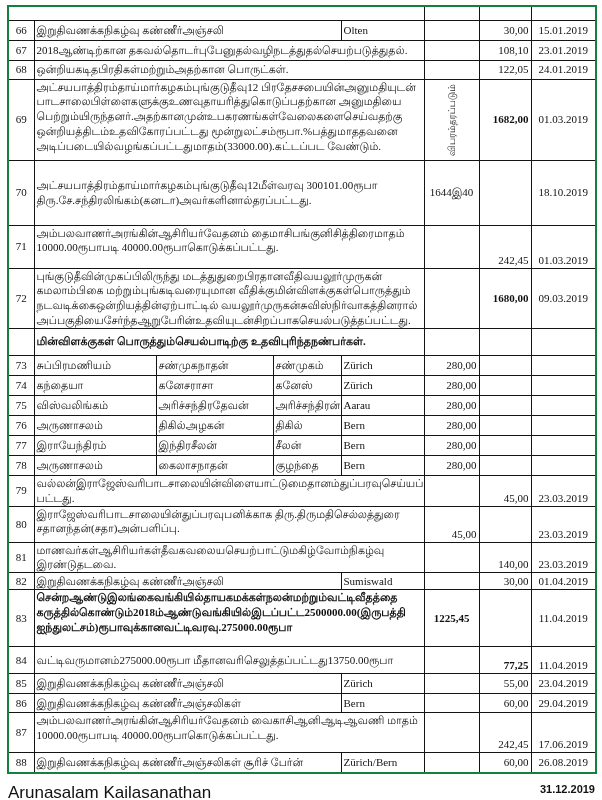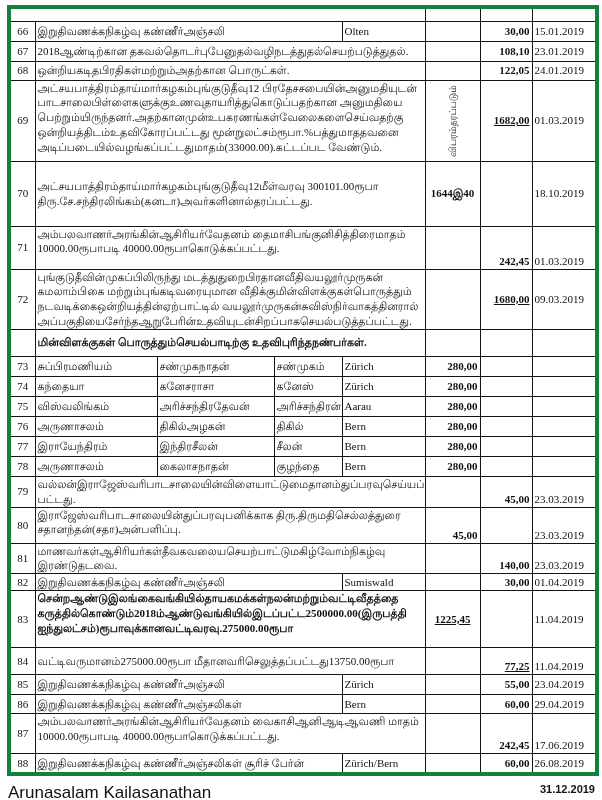--- a/index.html
+++ b/index.html
@@ -3,33 +3,33 @@
 <meta charset="utf-8">
 <style>
   html,body{margin:0;padding:0;}
   body{width:602px;height:800px;position:relative;background:#ffffff;
        font-family:"Liberation Serif","DejaVu Serif",serif;color:#111;}
   #ledger{position:absolute;left:7px;top:5px;width:588px;
           border-collapse:collapse;table-layout:fixed;}
   #ledger td{border:1px solid #141414;padding:0 2px;overflow:hidden;
              font-family:"Liberation Serif","DejaVu Serif",serif;
              font-size:11px;line-height:1.35;color:#111;}
-  #ledger{border:4px solid #15803d;}
+  #ledger{border:2px solid #15803d;}
   td.num{text-align:center;font-size:12px;padding:0;}
   td.desc{padding-left:4px;padding-right:3px;}
   td.desc.bold{font-weight:bold;}
   td.namecell{padding-left:4px;}
   td.city{font-family:"Liberation Sans","DejaVu Sans",sans-serif;
           font-size:12px;padding-left:4px;}
   td.amt{font-family:"Liberation Sans","DejaVu Sans",sans-serif;
-         font-size:12.5px;text-align:right;padding-right:5px;font-weight:bold;}
-  td.amt.b{font-weight:bold;font-size:13px;text-decoration:underline;}
+         font-size:12.5px;text-align:right;padding-right:5px;}
+  td.amt.b{font-weight:bold;font-size:13px;}
   td.amt.c{text-align:center;padding-right:2px;}
   td.amt.small{font-size:11px;}
-  td.date{font-size:9.5px;text-align:left;padding-right:3px;letter-spacing:0;}
+  td.date{font-size:9.5px;text-align:center;padding-right:3px;letter-spacing:0;}
   td.vt{vertical-align:top;}
   td.vm{vertical-align:middle;}
   td.vb{vertical-align:bottom;padding-bottom:2px;}
   tr.tt td{border-top:2px solid #141414;}
   td.vertcell{position:relative;overflow:visible;}
   .vert{position:absolute;left:50%;top:50%;
         transform:translate(-50%,-50%) rotate(-90deg);
         white-space:nowrap;font-size:9.5px;color:#222;}
   #footer-left{position:absolute;left:8px;top:783px;
         font-family:"Liberation Sans","DejaVu Sans",sans-serif;font-size:17px;}

